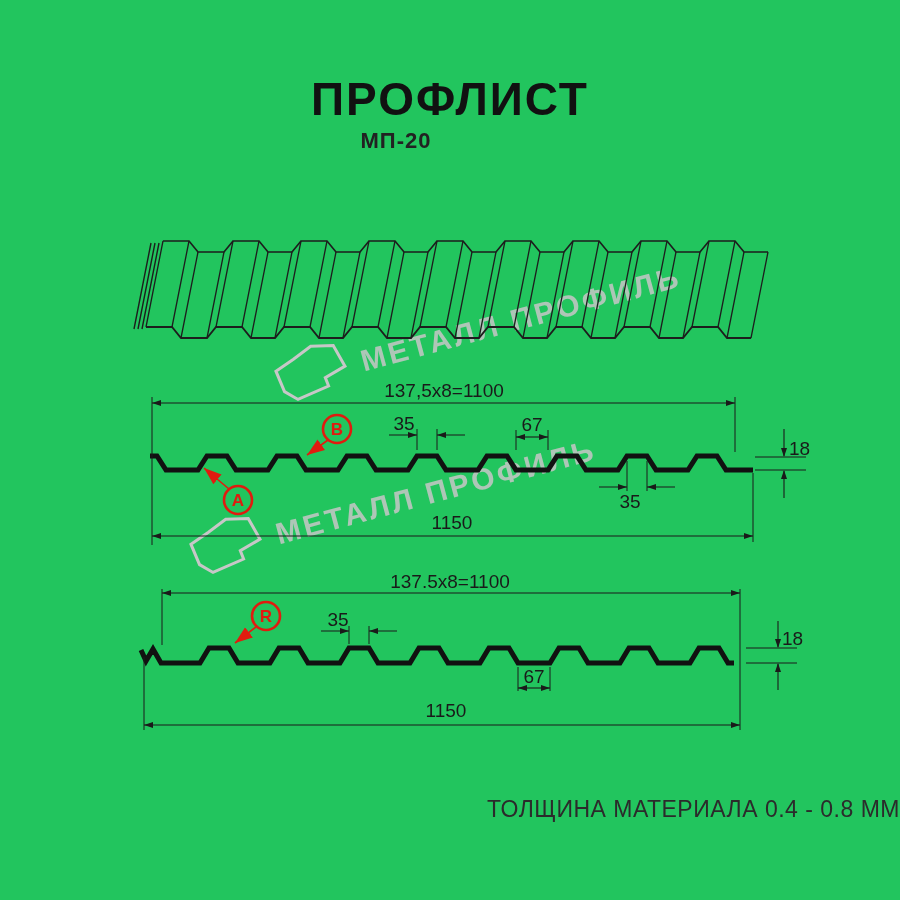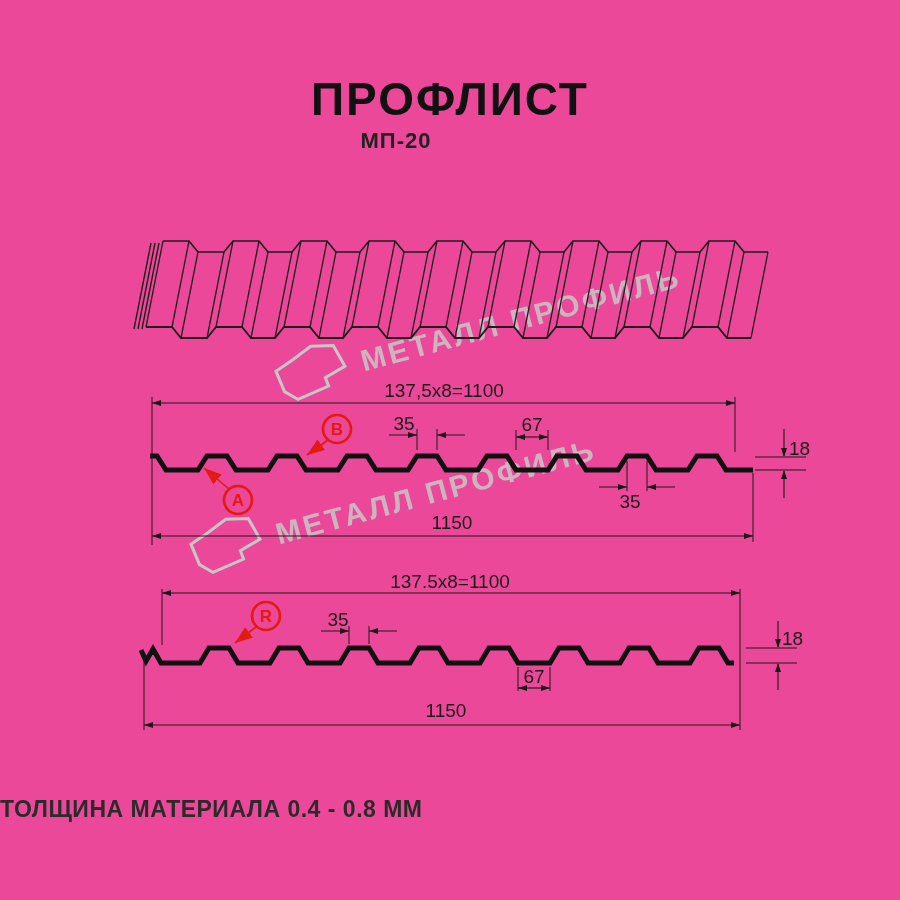--- a/index.html
+++ b/index.html
@@ -1,23 +1,23 @@
 <!DOCTYPE html>
 <html><head>
 <meta charset="utf-8">
 <style>
   html,body{margin:0;padding:0;background:#fff;}
-  .page{position:relative;width:900px;height:900px;background:#ec4899;overflow:hidden;
+  .page{position:relative;width:900px;height:900px;background:#22c55e;overflow:hidden;
         font-family:"Liberation Sans",sans-serif;color:#1a1a1a;}
   .title{position:absolute;left:0;top:72px;width:900px;text-align:center;
          font-size:46px;font-weight:bold;letter-spacing:2px;color:#111;}
   .subtitle{position:absolute;left:0;top:128px;width:792px;text-align:center;
          font-size:22px;font-weight:600;letter-spacing:1px;color:#222;}
-  .footer{position:absolute;left:0;top:796px;width:900px;text-align:left;
-         font-size:23px;font-weight:700;letter-spacing:.5px;color:#2b2b2b;}
+  .footer{position:absolute;left:0;top:796px;width:900px;text-align:right;
+         font-size:23px;font-weight:400;letter-spacing:.5px;color:#2b2b2b;}
   svg{position:absolute;left:0;top:0;}
   .dimtxt{font-size:19px;fill:#1a1a1a;}
   .redlbl{font-size:17px;fill:#e11b0f;font-weight:600;}
   .wmtxt{font-size:30px;font-weight:bold;letter-spacing:3px;fill:#c7c7c7;opacity:.85;}
 </style>
 </head>
 <body>
 
 <div class="page">
 

